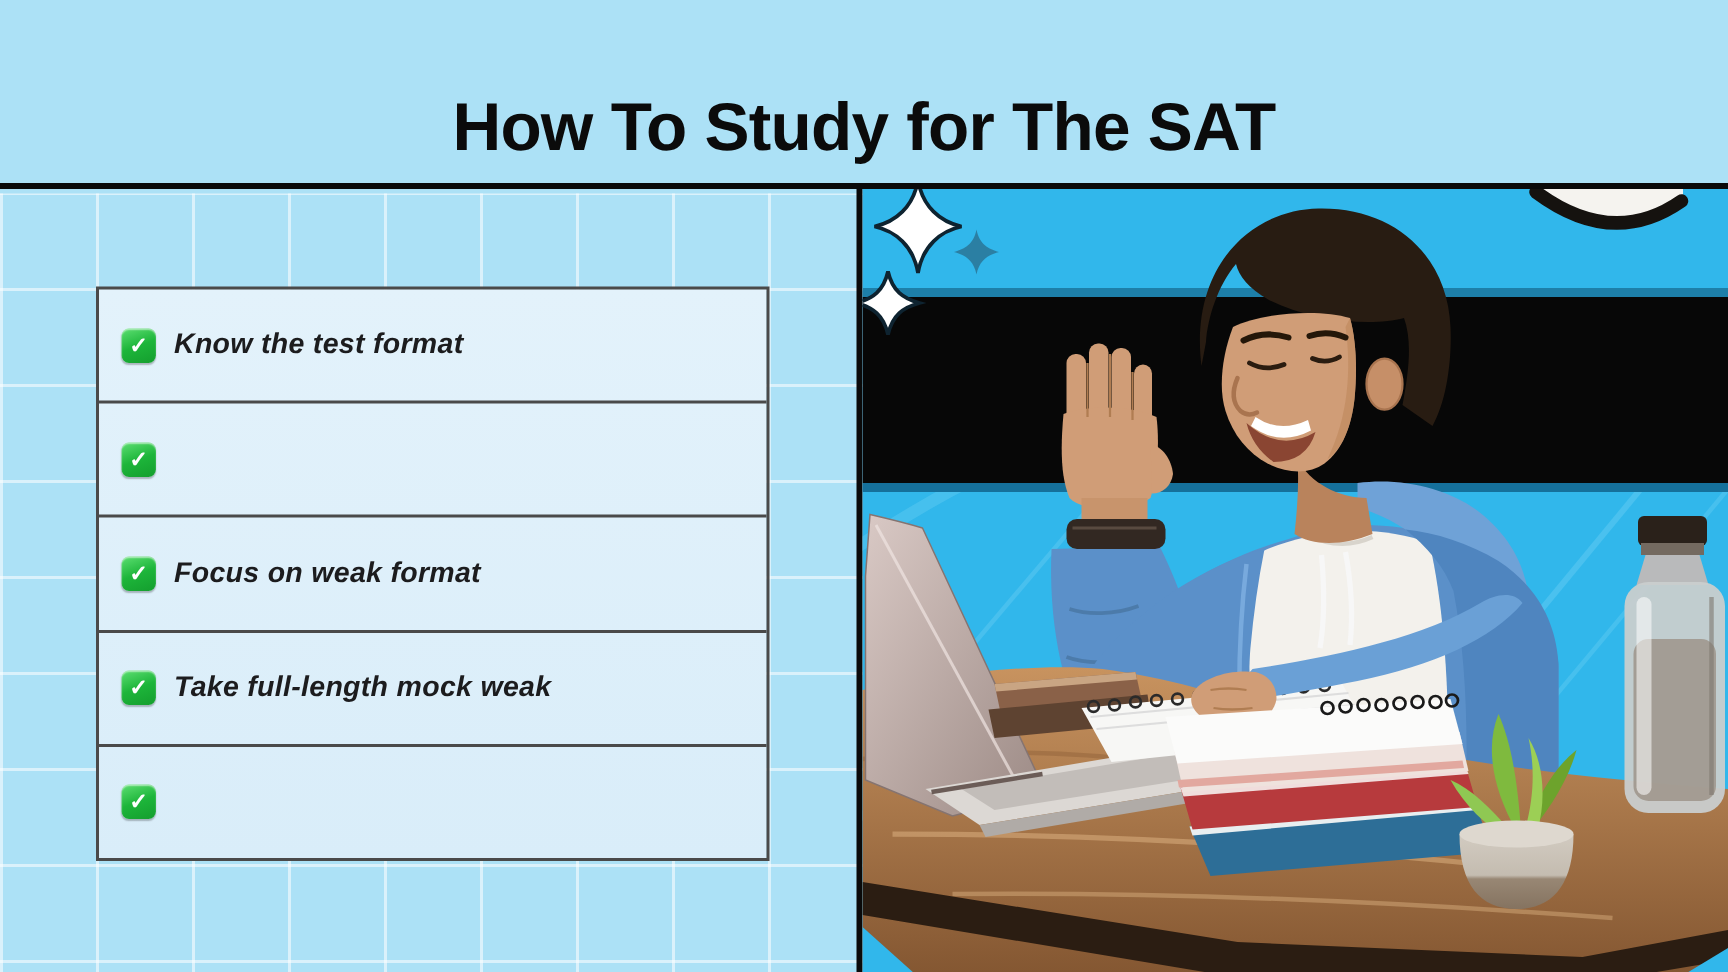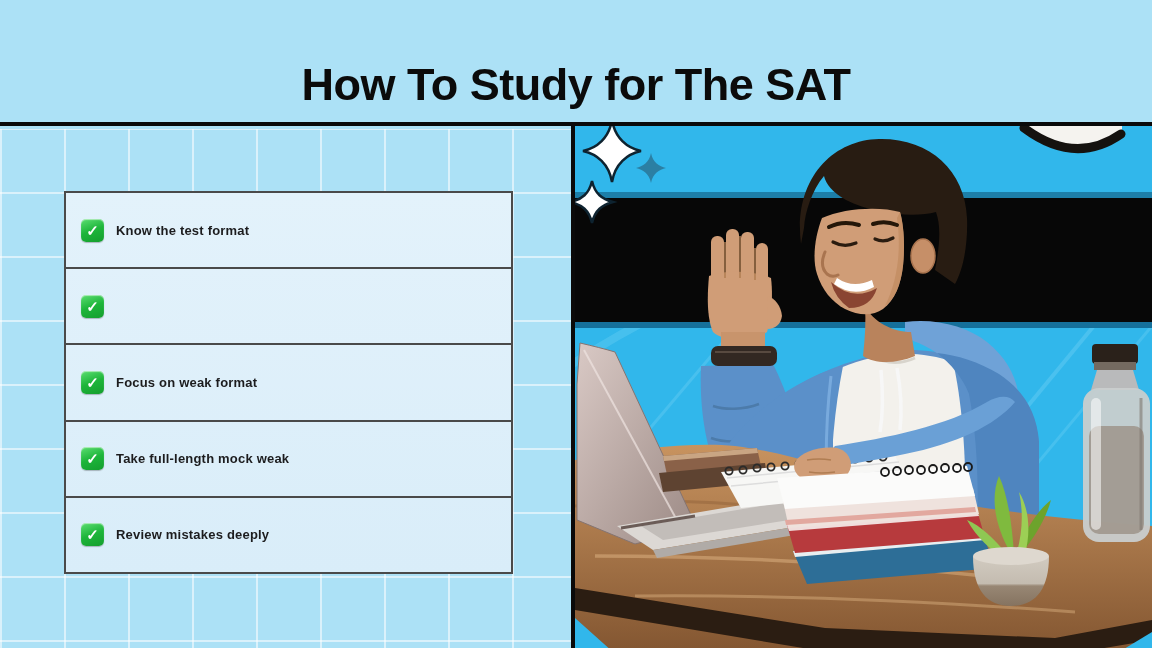--- a/index.html
+++ b/index.html
@@ -33,21 +33,21 @@
     flex:1;display:flex;align-items:center;gap:12px;padding-left:15px;
   }
   .row:not(:last-child){border-bottom:2px solid #4a4a4a;}
   .check{
     width:23px;height:23px;border-radius:5px;flex:0 0 auto;
     background:linear-gradient(160deg,#5ddf72 0%,#1db53a 50%,#149e2e 100%);
     color:#fff;font-size:15px;font-weight:bold;line-height:23px;text-align:center;
     box-shadow:inset 0 1px 1px rgba(255,255,255,.55), 0 1px 1px rgba(0,0,0,.25);
   }
   .label{
-    font-size:13px;font-weight:bold;color:#1c1c1e;letter-spacing:.2px;
+    font-size:19px;font-weight:bold;color:#1c1c1e;letter-spacing:.2px;font-style:italic;
   }
   .photo{
     position:absolute;left:571px;top:122px;width:581px;height:530px;
     box-sizing:border-box;border-top:4px solid #0a0a0a;border-left:4px solid #0a0a0a;
   }
   .photo svg{display:block;}
 </style>
 </head>
 <body>
 
@@ -69,21 +69,20 @@
     <div class="row">
       <span class="check">✓</span>
       <span class="label">Focus on weak format</span>
     </div>
     <div class="row">
       <span class="check">✓</span>
       <span class="label">Take full-length mock weak</span>
     </div>
     <div class="row">
       <span class="check">✓</span>
-      <span class="label">Review mistakes deeply</span>
     </div>
   </div>
 
   <div class="photo">
     <svg width="577" height="526" viewBox="0 0 577 526" xmlns="http://www.w3.org/2000/svg">
       <defs>
         <linearGradient id="woodGrad" x1="0" y1="0" x2="0" y2="1">
           <stop offset="0" stop-color="#c8935f"></stop>
             <stop offset="1" stop-color="#835631"></stop>
         </linearGradient>

